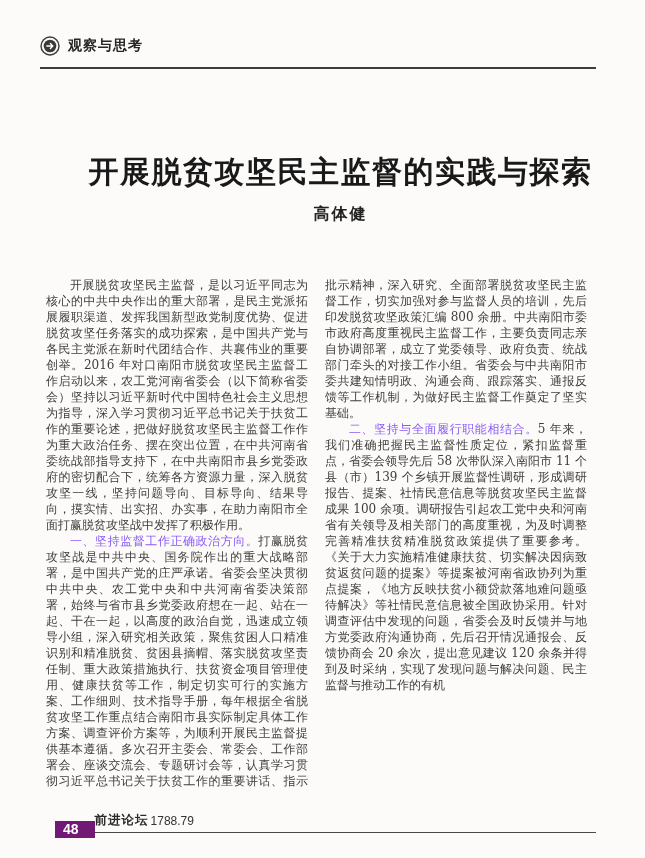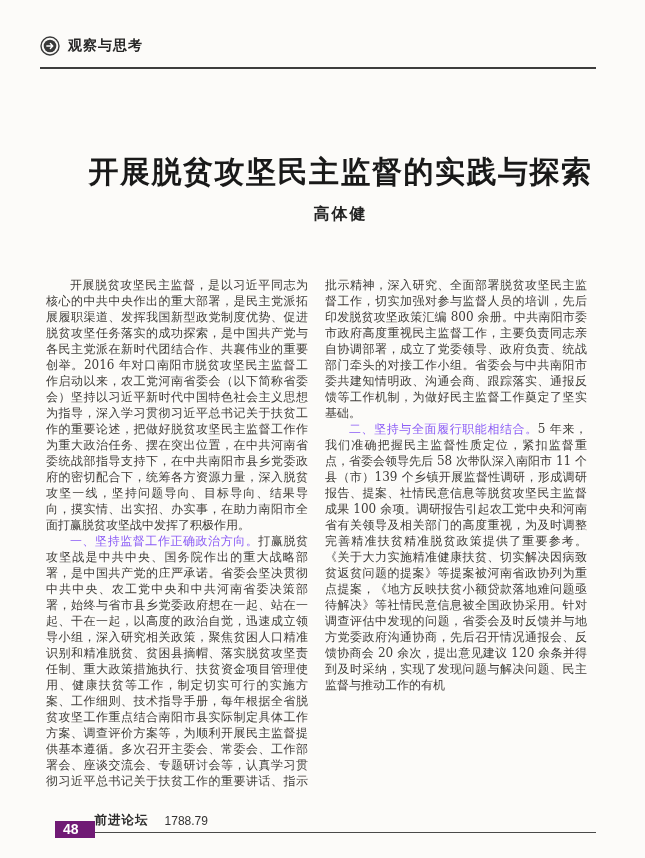--- a/index.html
+++ b/index.html
@@ -89,21 +89,21 @@
     position: absolute;
     left: 55px;
     top: 812px;
     width: 541px;
     display: flex;
     align-items: flex-end;
   }
   .footer-line-area {
     display: flex;
     align-items: center;
-    gap: 16px;
+    gap: 2px;
     flex: 1 1 auto;
     border-bottom: 1.5px solid #4a4a4a;
     padding-bottom: 3px;
   }
   .page-number-badge {
     background: #701a75;
     color: #ffffff;
     font-family: "Liberation Sans", sans-serif;
     font-weight: bold;
     font-size: 14px;

